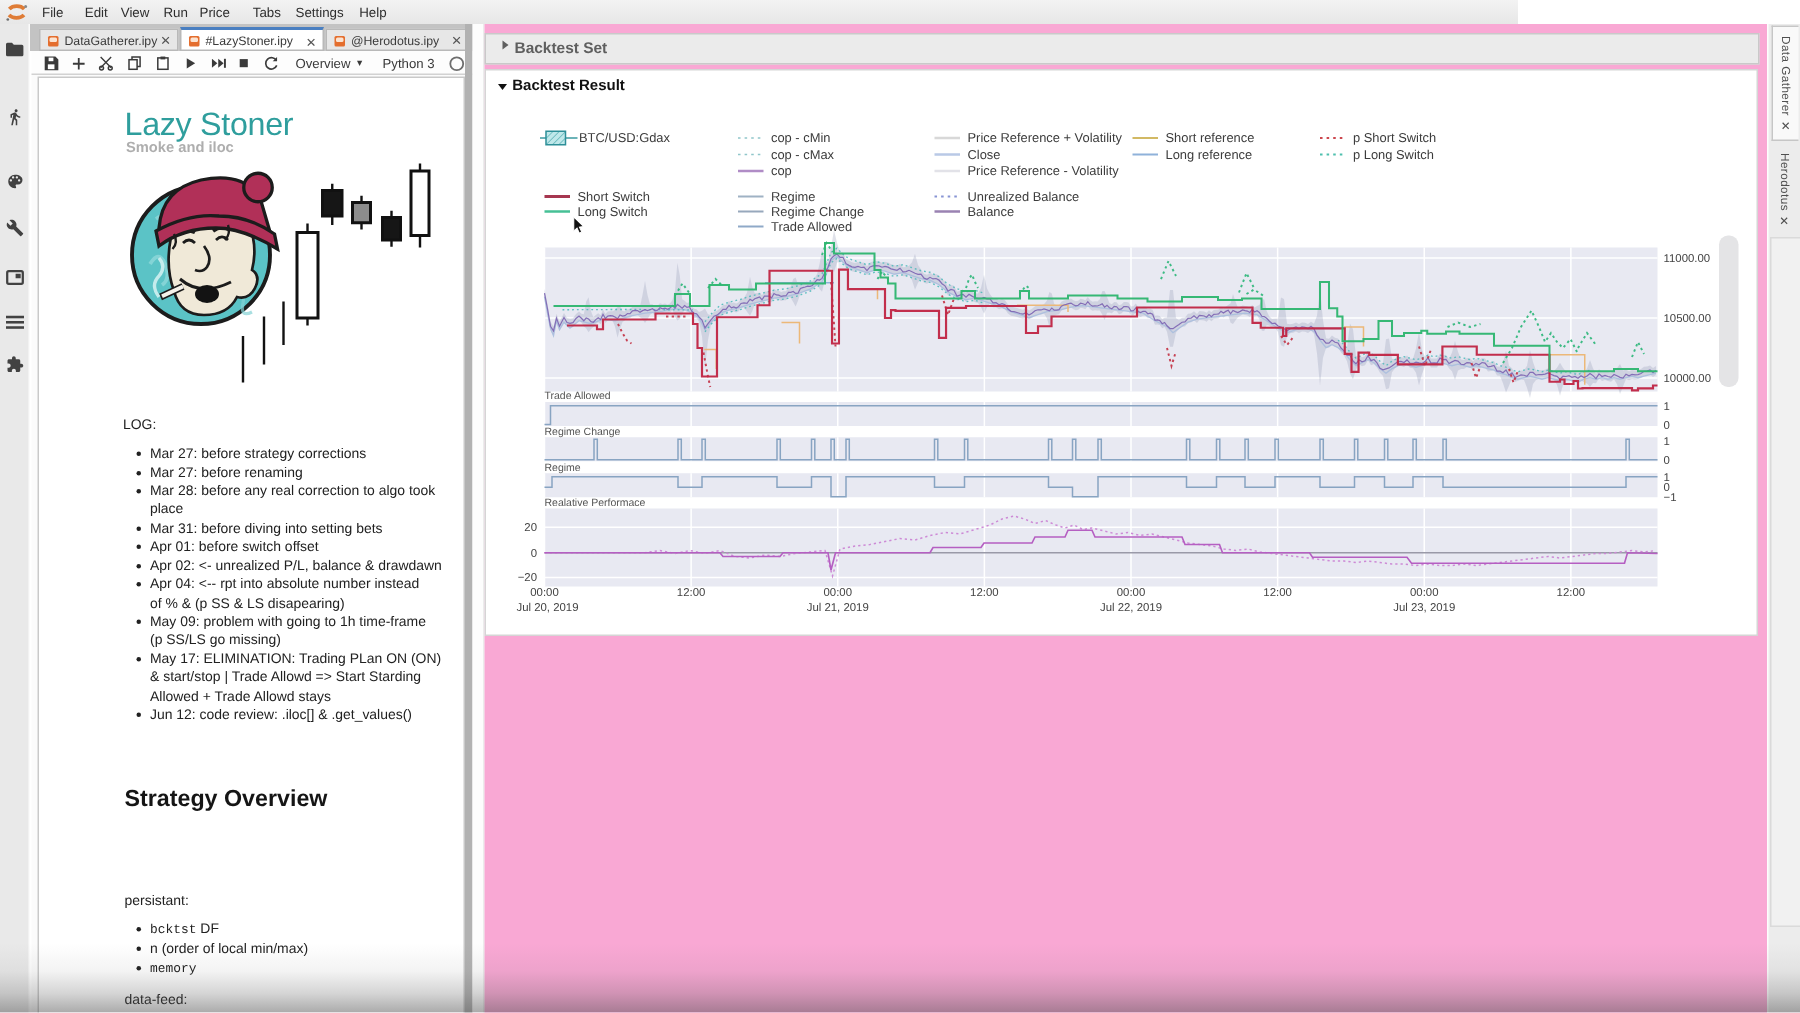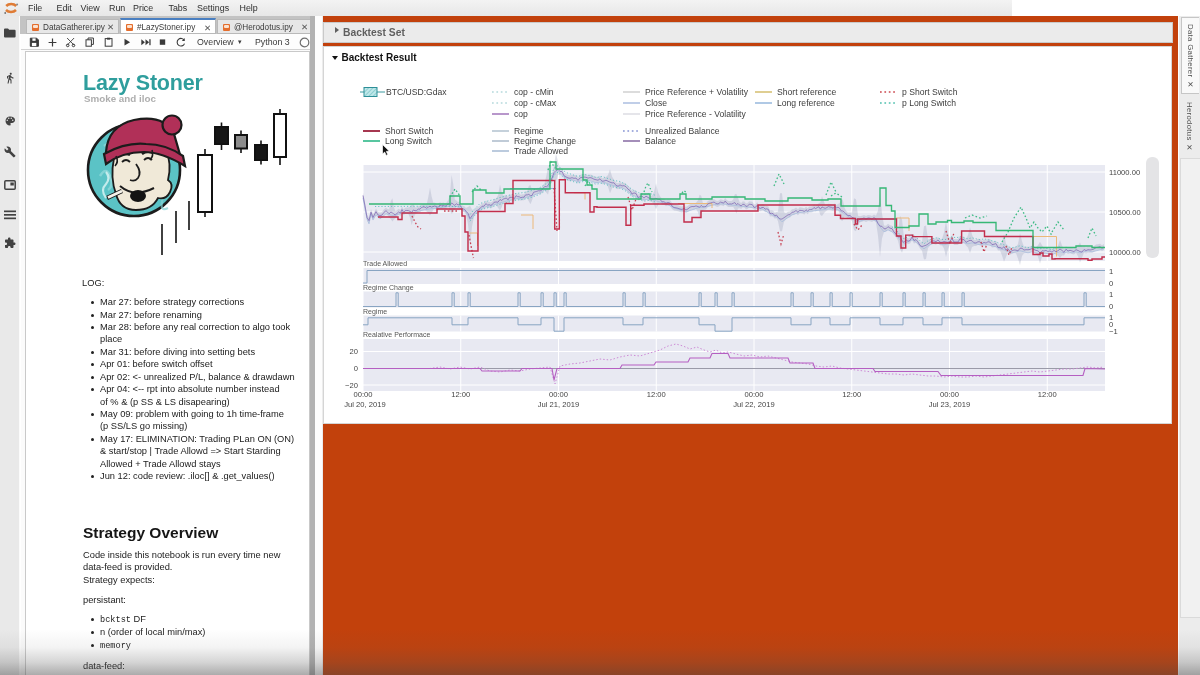--- a/index.html
+++ b/index.html
@@ -18,31 +18,31 @@
 .tab .ttl{position:absolute;left:16px;top:2.6px;white-space:nowrap}
 .tab .x{position:absolute;right:4px;top:2.2px;font-size:8.5px;color:#555}
 .tab .fic{position:absolute;left:5px;top:3.9px;width:7px;height:7px;background:#e46e2e;border-radius:1px}
 .tab .fic:after{content:"";position:absolute;left:1.3px;top:1.3px;width:4.4px;height:3px;background:#fbe3d1;border-radius:1px}
 
 #toolbar{left:21px;top:33.5px;width:294px;height:16px;background:#fdfdfd;border-bottom:1px solid #d2d2d2}
 #toolbar .tx{position:absolute;top:3px;font-size:8.8px;color:#3a3a3a}
 
 #nb{left:21px;top:49.5px;width:294px;height:625.5px;background:#fbfbfb}
 #cell{position:absolute;left:4px;top:1px;width:285px;height:640px;background:#fff;border:1px solid #c9c9c9}
-#h1t{position:absolute;left:57px;top:19px;font-size:21.5px;font-weight:bold;color:#2f9e9d;letter-spacing:-0.2px}
+#h1t{position:absolute;left:57px;top:19px;font-size:21.5px;font-weight:normal;color:#2f9e9d;letter-spacing:-0.2px}
 #h5t{position:absolute;left:58px;top:41.5px;font-size:9.8px;color:#aeaeae;font-weight:bold}
 .md{position:absolute;color:#212121;font-size:9.3px;line-height:12.42px}
 .mono{font-family:"Liberation Mono",monospace;font-size:8.6px}
 #log ul,#plist ul{list-style:none}
 li{position:relative;white-space:nowrap}
 li:before{content:"";position:absolute;left:-9px;top:5px;width:3px;height:3px;border-radius:50%;background:#212121}
 
 #split{left:310px;top:15.5px;width:5px;height:660px;background:#b2b2b2}
 #dockgap{left:315px;top:15.5px;width:8px;height:660px;background:#fdfdfd;border-right:1px solid #ececec}
-#dock{left:323px;top:15.5px;width:855px;height:660px;background:#c2410c}
+#dock{left:323px;top:15.5px;width:855px;height:660px;background:#f9a8d4}
 #btset{position:absolute;left:0px;top:6px;width:850px;height:21px;background:#ebebeb;border:1px solid #c9c9c9;color:#5f5f5f;font-weight:bold;font-size:10.3px}
 #btset .tri{position:absolute;left:11px;top:4.6px;width:0;height:0;border-left:4.5px solid #5f5f5f;border-top:3.6px solid transparent;border-bottom:3.6px solid transparent}
 #btset .lbl{position:absolute;left:19px;top:4.2px}
 #btres{position:absolute;left:0px;top:30.5px;width:849px;height:378px;background:#fff;border:1px solid #d5d5d5}
 #btres .hd{position:absolute;left:17.5px;top:5px;font-size:10px;font-weight:bold;color:#111}
 #btres .tri{position:absolute;left:8px;top:9.4px;width:0;height:0;border-top:4.5px solid #111;border-left:3.6px solid transparent;border-right:3.6px solid transparent}
 
 #rstrip{left:1178px;top:15.5px;width:22px;height:660px;background:#ececec;border-left:1px solid #fdfdfd}
 .vtab{position:absolute;writing-mode:vertical-rl;font-size:7.8px;color:#4f4f4f;letter-spacing:0.3px}
 #vt1{left:2px;top:1px;width:18px;height:77px;background:#f9f9f9;border:1px solid #c6c6c6;border-right:none}
@@ -214,21 +214,20 @@
     <li>Mar 31: before diving into setting bets</li>
     <li>Apr 01: before switch offset</li>
     <li>Apr 02: &lt;- unrealized P/L, balance &amp; drawdawn</li>
     <li>Apr 04: &lt;-- rpt into absolute number instead<br>of % &amp; (p SS &amp; LS disapearing)</li>
     <li>May 09: problem with going to 1h time-frame<br>(p SS/LS go missing)</li>
     <li>May 17: ELIMINATION: Trading PLan ON (ON)<br>&amp; start/stop | Trade Allowd =&gt; Start Starding<br>Allowed + Trade Allowd stays</li>
     <li>Jun 12: code review: .iloc[] &amp; .get_values()</li>
   </ul>
         </div>
   <div style="position:absolute;left:57px;top:472.5px;font-size:15.5px;font-weight:bold;color:#151515">Strategy Overview</div>
-  <div class="md" style="left:57px;top:497.5px">Code inside this notebook is run every time new<br>data-feed is provided.<br>Strategy expects:</div>
   <div class="md" style="left:57px;top:542.8px">persistant:</div>
   <div class="md" id="plist" style="left:54px;top:561.5px">
           <ul style="padding-left:20px">
     <li><span class="mono">bcktst</span> DF</li>
     <li>n (order of local min/max)</li>
     <li><span class="mono">memory</span></li>
   </ul>
         </div>
   <div class="md" style="left:57px;top:608px">data-feed:</div>
 </div>

